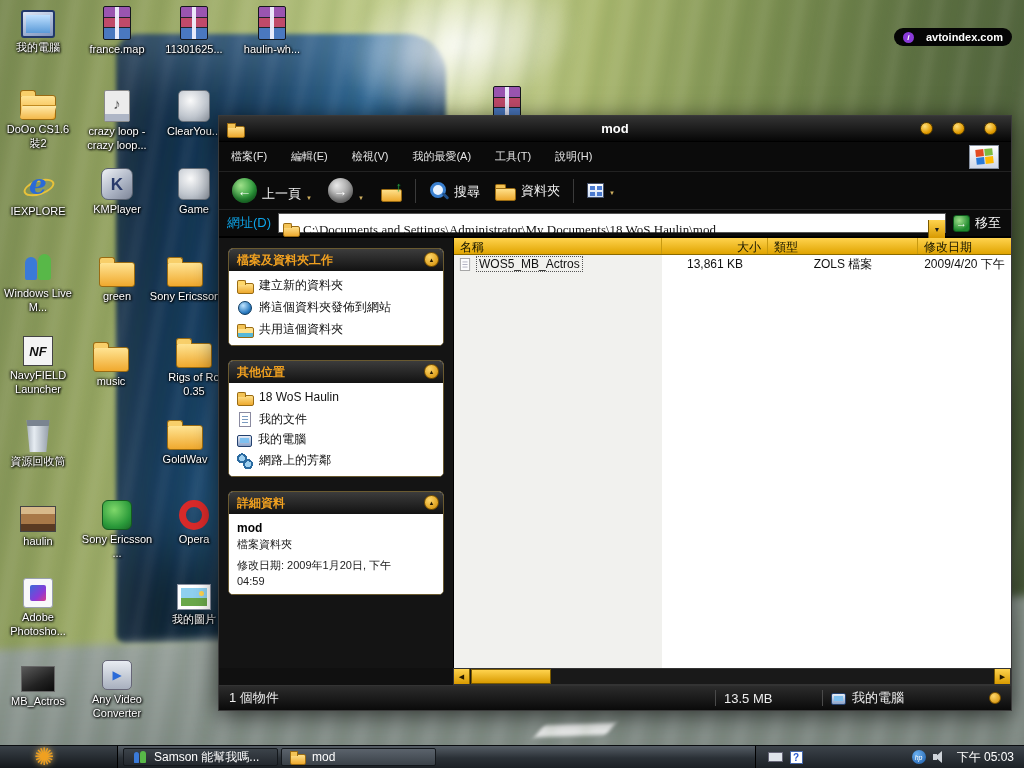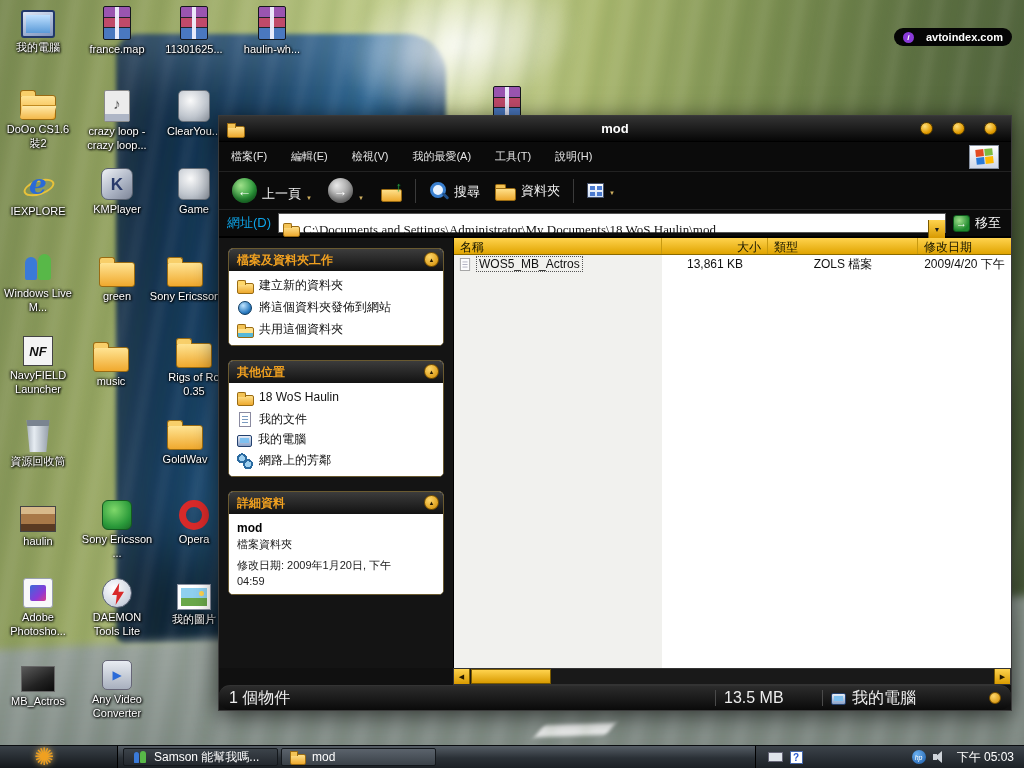--- a/index.html
+++ b/index.html
@@ -197,21 +197,21 @@
   .hscroll{height:17px;flex:none;display:flex;background:#101010;}
   .hs-spacer{width:234px;flex:none;}
   .sb{flex:1;display:flex;align-items:center;background:#191919;border:1px solid #333;}
   .sb-btn{width:16px;height:100%;flex:none;background:linear-gradient(#ffd34e,#d89a00);border-right:1px solid #7a5a00;
     display:flex;align-items:center;justify-content:center;font-size:7px;color:#241800;cursor:pointer;}
   .sb-btn.r{border-right:none;border-left:1px solid #7a5a00;margin-left:auto;}
   .sb-thumb{width:80px;height:100%;margin-left:1px;cursor:grab;
     background:linear-gradient(#ffd34e,#d89a00);border:1px solid #7a5a00;}
 
   .statusbar{height:25px;flex:none;display:flex;align-items:center;gap:8px;padding:12px 10px;
-    background:linear-gradient(#2c2c2c,#0a0a0a);border-top:1px solid #333;font-size:16px;color:#eee;border-radius:11px;}
+    background:linear-gradient(#2c2c2c,#0a0a0a);border-top:1px solid #333;font-size:13px;color:#eee;}
   .st-spacer{flex:1;}
   .st-sep{width:1px;height:16px;background:#4a4a4a;}
   .st-size{width:90px;}
   .st-loc{width:150px;display:flex;align-items:center;gap:6px;}
   .st-grip{width:12px;height:12px;border-radius:50%;border:1px solid #7a5200;
     background:radial-gradient(circle at 35% 30%,#ffd76a,#d08a00);}
 
   
   .badge{position:absolute;right:12px;top:28px;z-index:8;display:flex;align-items:center;gap:12px;
     background:#050505;border-radius:10px;padding:3px 9px;color:#fff;font-size:11px;font-weight:bold;cursor:pointer;}
@@ -347,24 +347,20 @@
         <span class="di-label">Sony Ericsson ...</span>
       </div>
       <div class="desktop-icon" style="left: 156px; top: 500px;">
         <span class="di-img ic-opera"></span>
         <span class="di-label">Opera</span>
       </div>
       <div class="desktop-icon" style="left: 0px; top: 578px;">
         <span class="di-img ic-photoshop"></span>
         <span class="di-label">Adobe Photosho...</span>
       </div>
-      <div class="desktop-icon" style="left: 79px; top: 578px;">
-        <span class="di-img ic-daemon"></span>
-        <span class="di-label">DAEMON Tools Lite</span>
-      </div>
       <div class="desktop-icon" style="left: 156px; top: 578px;">
         <span class="di-img ic-pictures"></span>
         <span class="di-label">我的圖片</span>
       </div>
       <div class="desktop-icon" style="left: 0px; top: 660px;">
         <span class="di-img ic-actros"></span>
         <span class="di-label">MB_Actros</span>
       </div>
       <div class="desktop-icon" style="left: 79px; top: 660px;">
         <span class="di-img ic-avc"></span>

